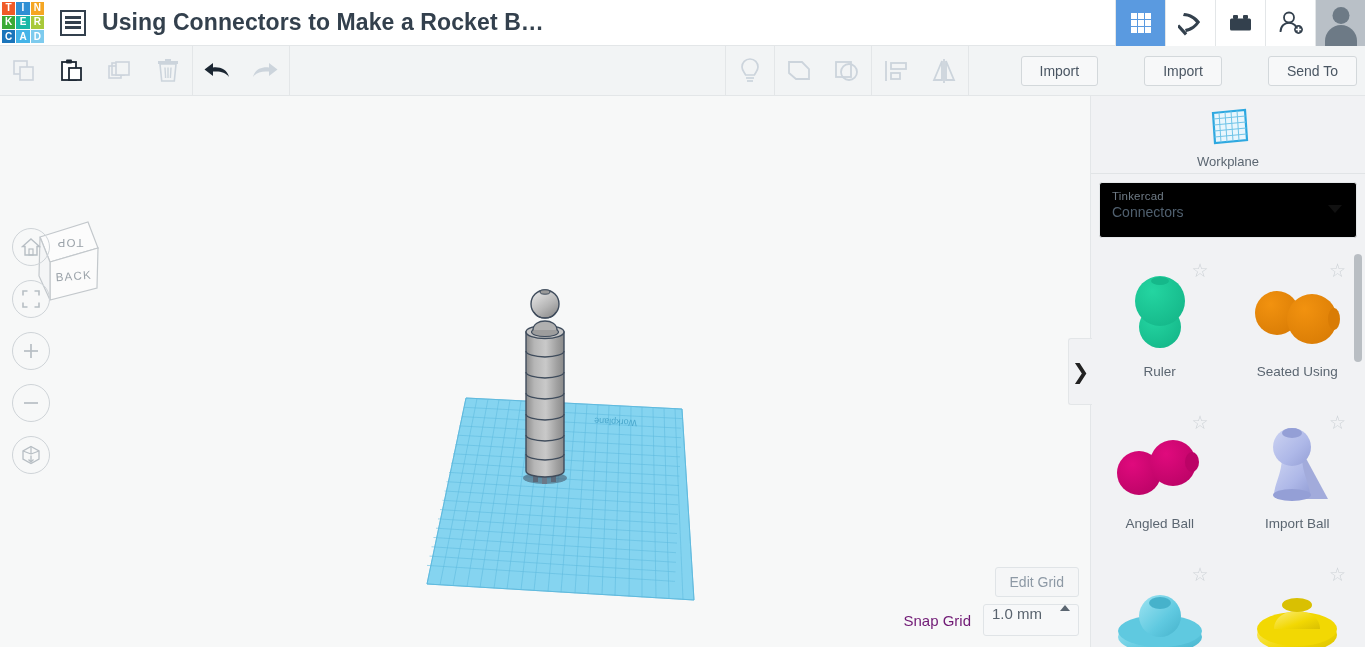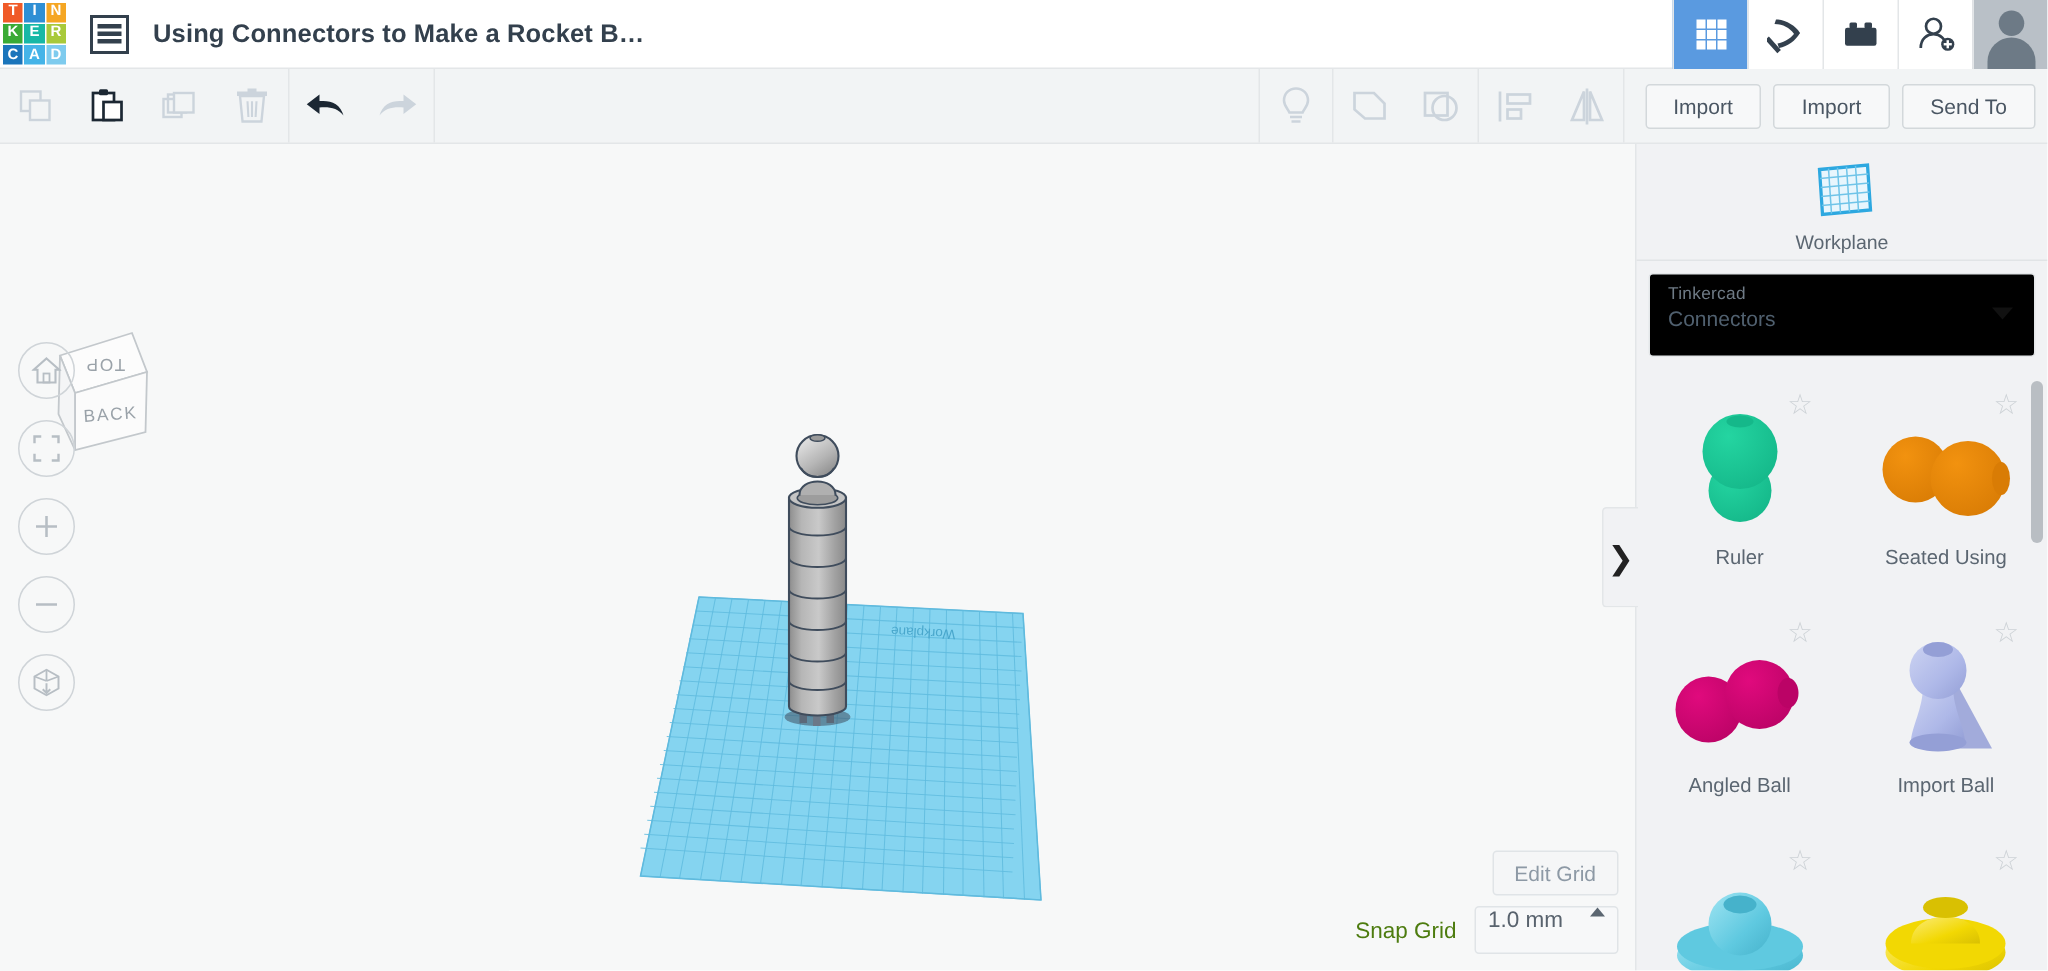--- a/index.html
+++ b/index.html
@@ -31,21 +31,21 @@
     width: 26px; height: 26px; margin-left: 14px;
     border: 2px solid #33404d; background: #fff;
     display: flex; flex-direction: column; justify-content: center;
     align-items: center; gap: 2px; padding: 3px 3px;
   }
   .doc-icon i {
     display: block; width: 100%; height: 3px; background: #33404d;
     position: relative;
   }
   .doc-title {
-    margin-left: 16px; font-size: 17px; color: #33404d;
+    margin-left: 16px; font-size: 23px; color: #33404d;
     font-weight: bold; letter-spacing: .1px; white-space: nowrap;
   }
   .topbar-right {
     position: absolute; right: 0; top: 0; height: 46px; display: flex;
   }
   .tb-btn {
     width: 50px; height: 46px; display: flex; align-items: center;
     justify-content: center; border-left: 1px solid #e3e6e8;
     background: #fff;
   }
@@ -73,21 +73,21 @@
   .tool {
     width: 48px; height: 49px; display: flex; align-items: center;
     justify-content: center;
   }
   .sep { width: 1px; height: 49px; background: #e3e6e8; }
   .spacer { flex: 1; }
   .txt-btn {
     height: 30px; padding: 0 18px; margin-right: 8px;
     border: 1px solid #d3d8db; border-radius: 3px; background: #f7f8f9;
     color: #4a5663; font-size: 14px; display: flex; align-items: center;
-    justify-content: center; white-space: nowrap;
+    justify-content: center; white-space: nowrap; margin-left: 38px;
   }
 
   
   .canvas {
     position: absolute; left: 0; top: 96px; width: 1090px; height: 551px;
     background: #f7f8f8; overflow: hidden;
   }
   .viewcube { position: absolute; left: 18px; top: 114px; }
   .navbtn {
     position: absolute; left: 12px; width: 38px; height: 38px;
@@ -97,21 +97,21 @@
   .edit-grid-btn {
     position: absolute; right: 11px; bottom: 50px;
     height: 30px; padding: 0 14px; border: 1px solid #e0e4e7;
     border-radius: 3px; background: #f5f6f7; color: #8d99a5; font-size: 14px;
     display: flex; align-items: center;
   }
   .snap-row {
     position: absolute; right: 11px; bottom: 11px; display: flex;
     align-items: center; gap: 12px;
   }
-  .snap-label { font-size: 15px; color: #4d7c0f; }
+  .snap-label { font-size: 15px; color: #701a75; }
   .snap-select {
     width: 96px; height: 32px; border: 1px solid #e0e4e7; border-radius: 3px;
     background: #f7f8f9; display: flex; 
     padding: 0 8px; justify-content: space-between;
     font-size: 15px; color: #59636e;
   }
   .collapse-tab {
     position: absolute; left: 1068px; top: 338px; width: 24px; height: 67px;
     background: #f1f2f4; border: 1px solid #e3e6e8; border-right: none;
     border-radius: 3px 0 0 3px; display: flex; align-items: center;

